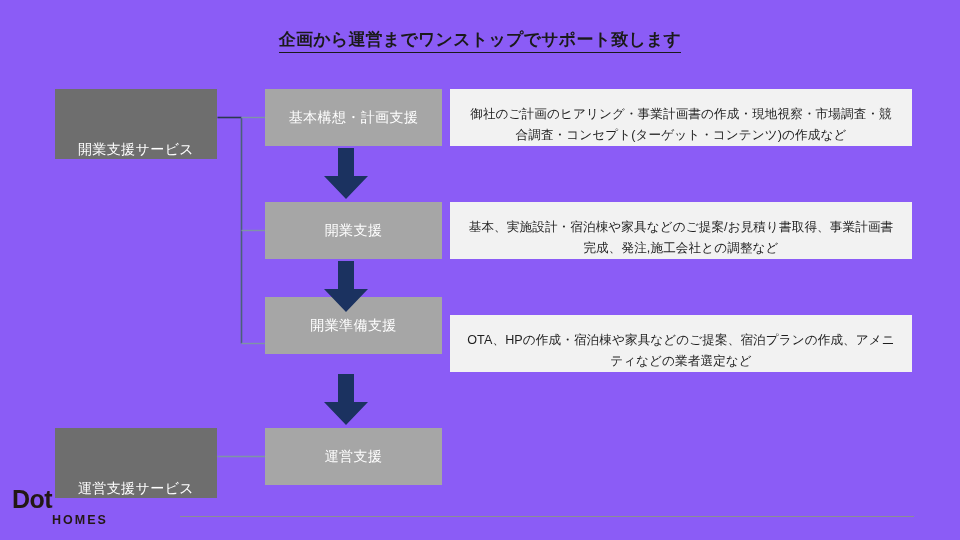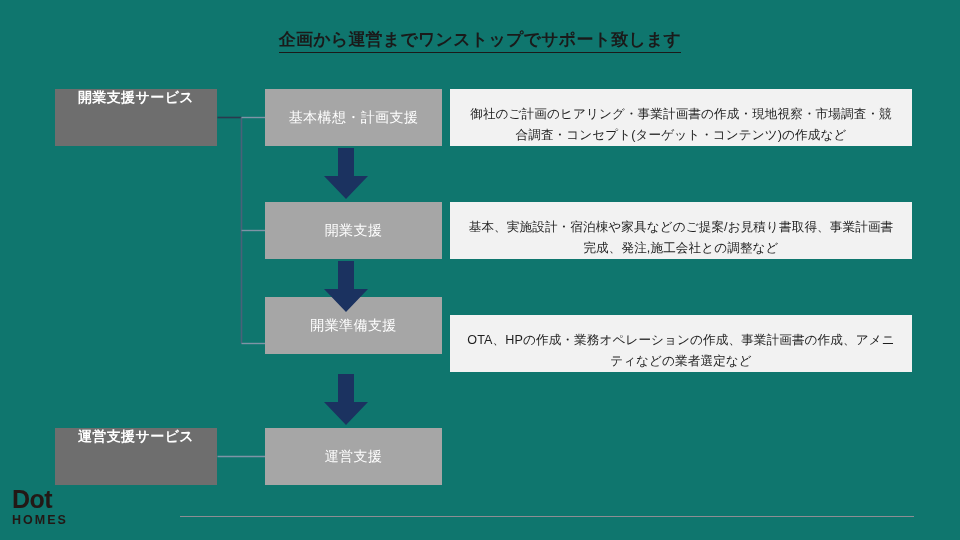--- a/index.html
+++ b/index.html
@@ -2,45 +2,45 @@
 <html><head>
 <meta charset="utf-8">
 <style>
   * { margin:0; padding:0; box-sizing:border-box; }
   html, body {
     width:960px; height:540px;
     background:#ffffff;
     font-family:"Liberation Sans","DejaVu Sans",sans-serif;
     overflow:hidden;
   }
-  #slide { position:relative; width:960px; height:540px; background:#0f766e; }
+  #slide { position:relative; width:960px; height:540px; background:#8b5cf6; }
 
   
   .title {
     position:absolute; left:0; top:28px; width:960px;
     text-align:center;
     font-size:17px; font-weight:700; color:#1a1a1a;
     letter-spacing:0.2px;
     white-space:nowrap;
   }
   .title span {
     border-bottom:1.6px solid #1a1a1a;
     padding-bottom:3px;
   }
 
   
   #connectors { position:absolute; left:0; top:0; width:960px; height:540px; }
 
   
   .cat-box {
     position:absolute;
-    width:162px; height:57px;
+    width:162px; height:70px;
     background:#6e6e6e;
-    display:flex; align-items:flex-start; justify-content:center;
-    color:#ffffff; font-size:14px; font-weight:700;
+    display:flex; align-items:flex-end; justify-content:center;
+    color:#ffffff; font-size:14px; font-weight:400;
     letter-spacing:0.4px;
     white-space:nowrap;
   }
 
   
   .step-box {
     position:absolute;
     left:265px; width:177px; height:57px;
     background:#a6a6a6;
     display:flex; align-items:center; justify-content:center;
@@ -71,20 +71,21 @@
     width:150px;
   }
   .logo-dot {
     font-size:25px; font-weight:800; color:#231815;
     letter-spacing:-0.5px; line-height:1; font-family:"Liberation Sans",sans-serif;
   }
   .logo-homes {
     font-size:12.5px; font-weight:700; color:#231815;
     letter-spacing:2.0px; line-height:1.15; margin-top:1px;
     font-family:"Liberation Sans",sans-serif;
+    margin-left:40px;
   }
   .footer-rule {
     position:absolute; left:180px; top:516px;
     width:734px; height:1px; background:#8d8d93;
   }
 </style>
 </head>
 <body>
 
 <div id="slide">
@@ -138,21 +139,21 @@
     <polygon points="15,0 31,0 31,28 45,28 23,51 1,28 15,28" fill="#1b3260"></polygon>
   </svg>
 
   <div class="desc-panel" style="top:89px;">
     <div class="desc-text">御社のご計画のヒアリング・事業計画書の作成・現地視察・市場調査・競合調査・コンセプト(ターゲット・コンテンツ)の作成など</div>
   </div>
   <div class="desc-panel" style="top:202px;">
     <div class="desc-text">基本、実施設計・宿泊棟や家具などのご提案/お見積り書取得、事業計画書完成、発注,施工会社との調整など</div>
   </div>
   <div class="desc-panel" style="top:315px;">
-    <div class="desc-text">OTA、HPの作成・業務オペレーションの作成、事業計画書の作成、アメニティなどの業者選定など</div>
+    <div class="desc-text">OTA、HPの作成・宿泊棟や家具などのご提案、宿泊プランの作成、アメニティなどの業者選定など</div>
   </div>
 
   <div class="logo">
     <div class="logo-dot">Dot</div>
     <div class="logo-homes">HOMES</div>
   </div>
   <div class="footer-rule"></div>
 
 </div>
 

